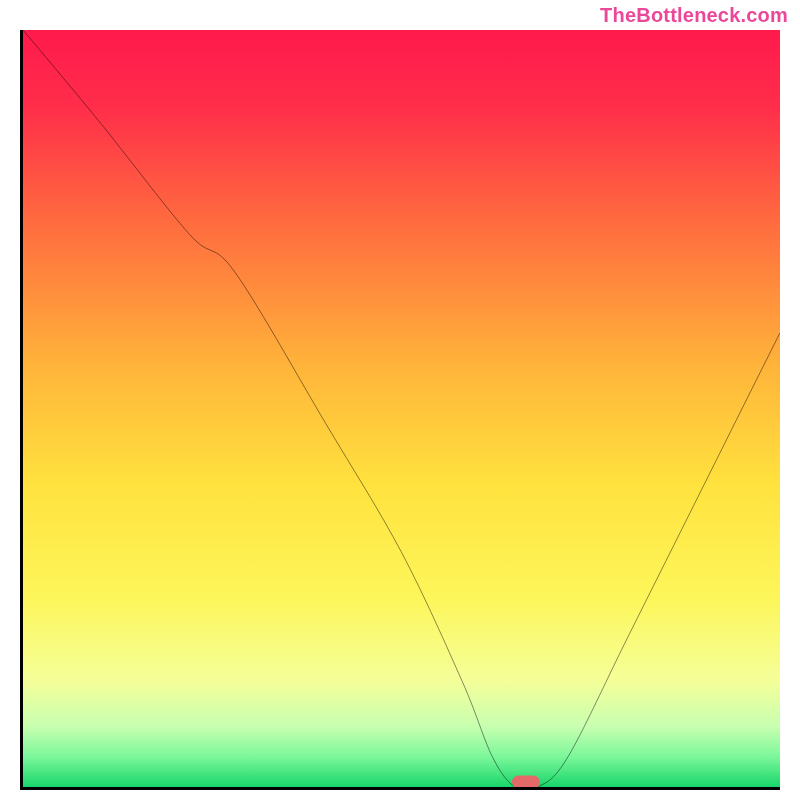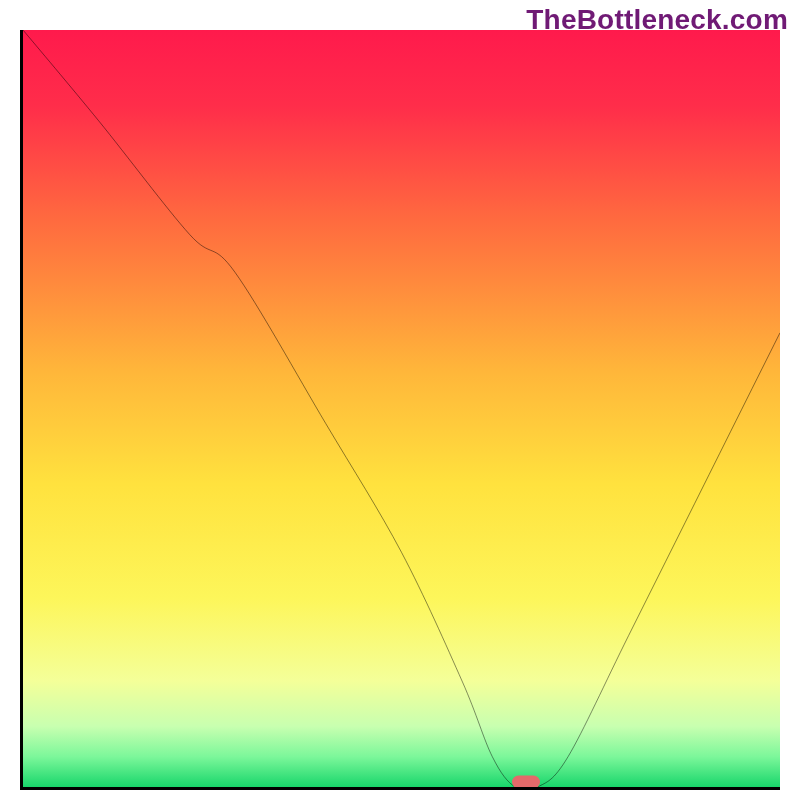--- a/index.html
+++ b/index.html
@@ -13,23 +13,23 @@
   }
   .container {
     position: relative;
     width: 800px;
     height: 800px;
   }
   .watermark {
     position: absolute;
     top: 4px;
     right: 12px;
-    font-size: 28px;
+    font-size: 20px;
     font-weight: 600;
-    color: #701a75;
+    color: #ec4899;
     letter-spacing: 0.2px;
     z-index: 10;
   }
   .plot {
     position: absolute;
     left: 20px;
     top: 30px;
     width: 760px;
     height: 760px;
     border-left: 3px solid #000;

